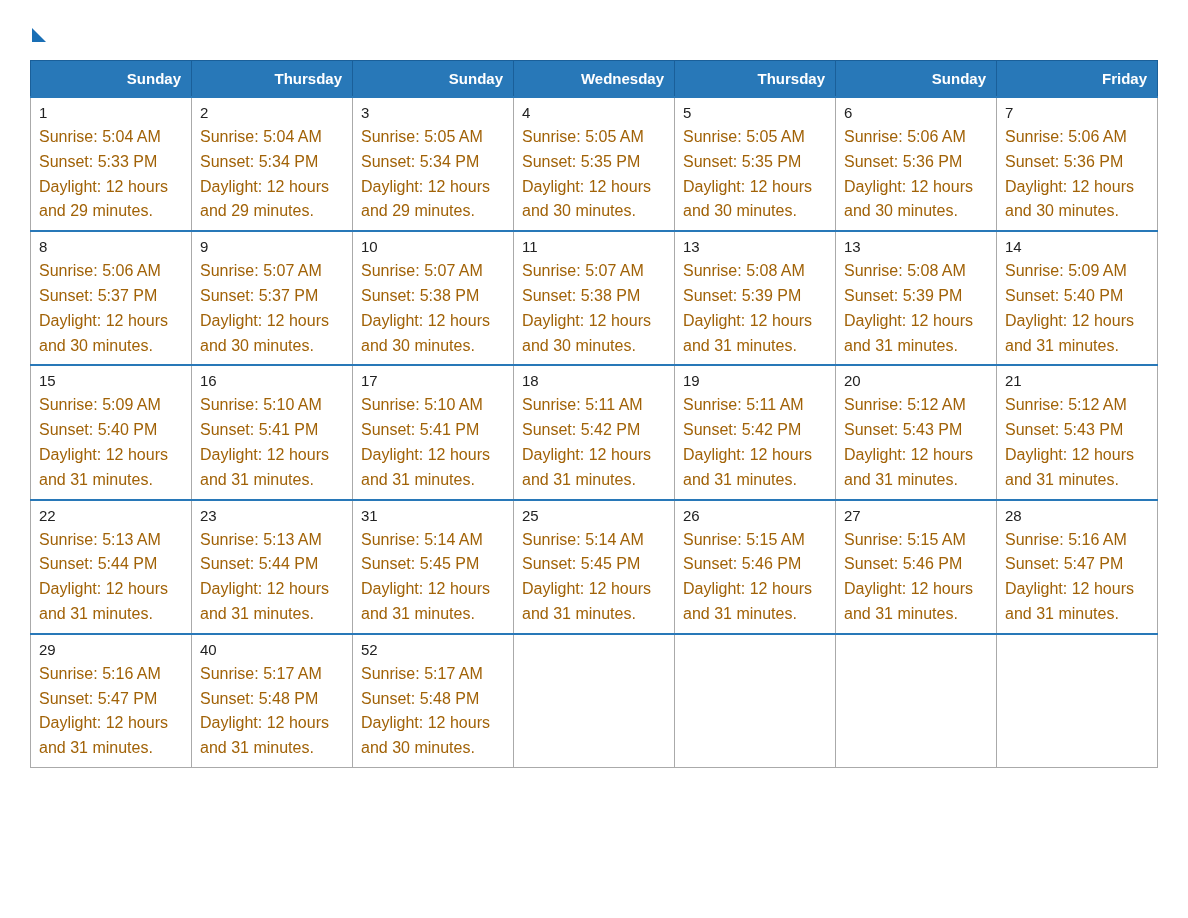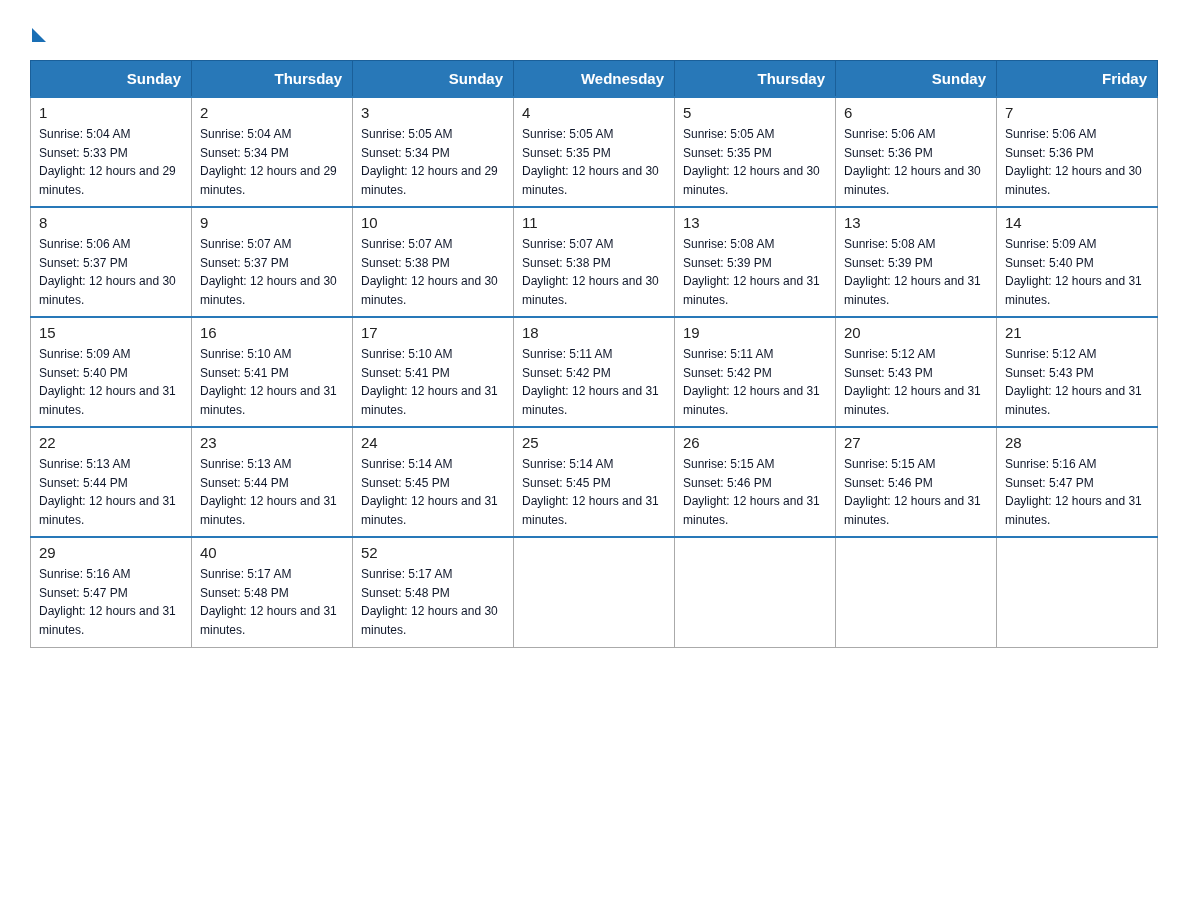--- a/index.html
+++ b/index.html
@@ -87,23 +87,23 @@
     tbody tr {
       border-top: 2px solid #2878b8;
     }
     .day-num {
       font-size: 15px;
       font-weight: normal;
       margin-bottom: 4px;
       display: block;
     }
     .day-info {
-      font-size: 12px;
+      font-size: 16px;
       line-height: 1.55;
-      color: #0f172a;
+      color: #a16207;
     }
     .empty-cell {
       background: #fff;
     }
   </style>
 </head>
 <body>
 
 <div class="header">
   <div class="logo">
@@ -317,21 +317,21 @@
       </td>
         <td>
         <span class="day-num">23</span>
         <div class="day-info">
           Sunrise: 5:13 AM<br>
           Sunset: 5:44 PM<br>
           Daylight: 12 hours and 31 minutes.
         </div>
       </td>
         <td>
-        <span class="day-num">24</span>
+        <span class="day-num">31</span>
         <div class="day-info">
           Sunrise: 5:14 AM<br>
           Sunset: 5:45 PM<br>
           Daylight: 12 hours and 31 minutes.
         </div>
       </td>
         <td>
         <span class="day-num">25</span>
         <div class="day-info">
           Sunrise: 5:14 AM<br>

